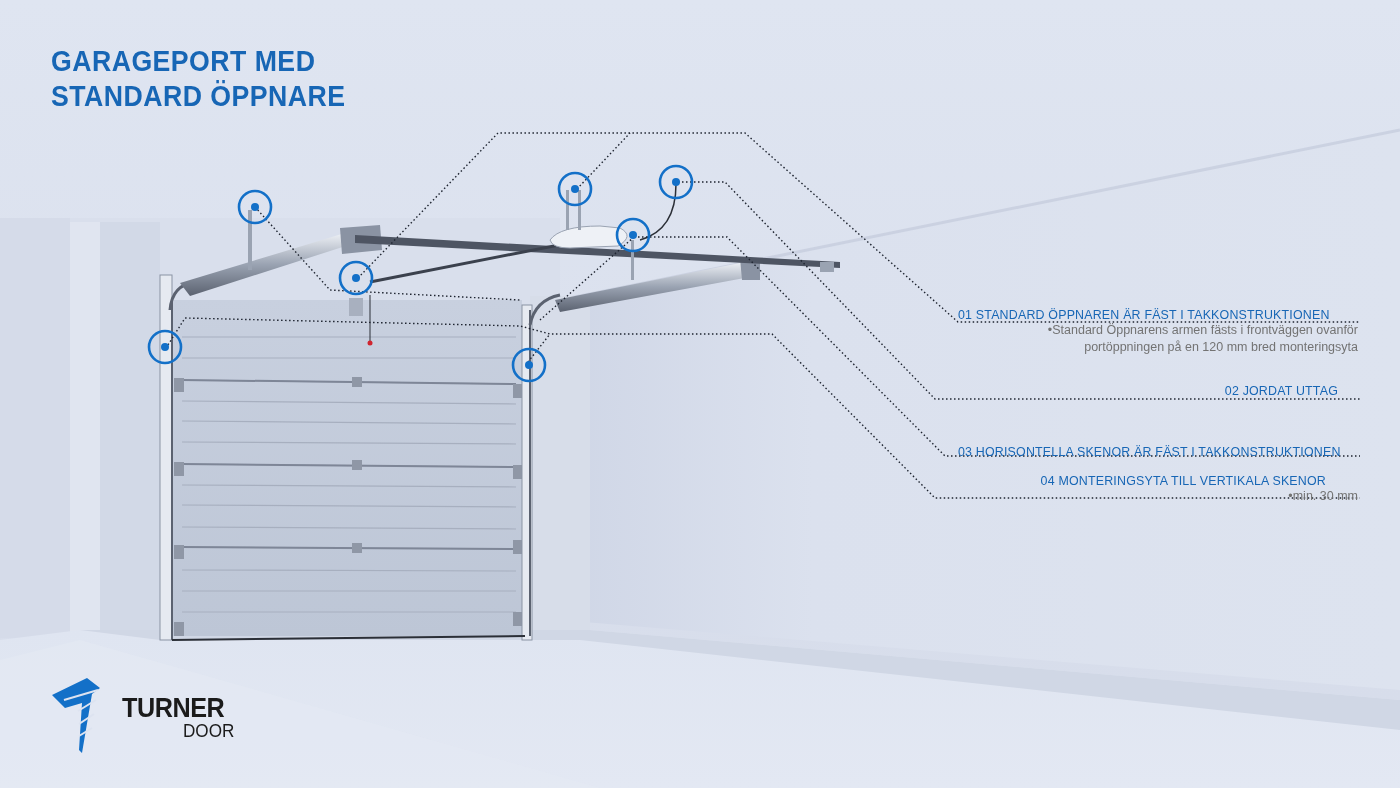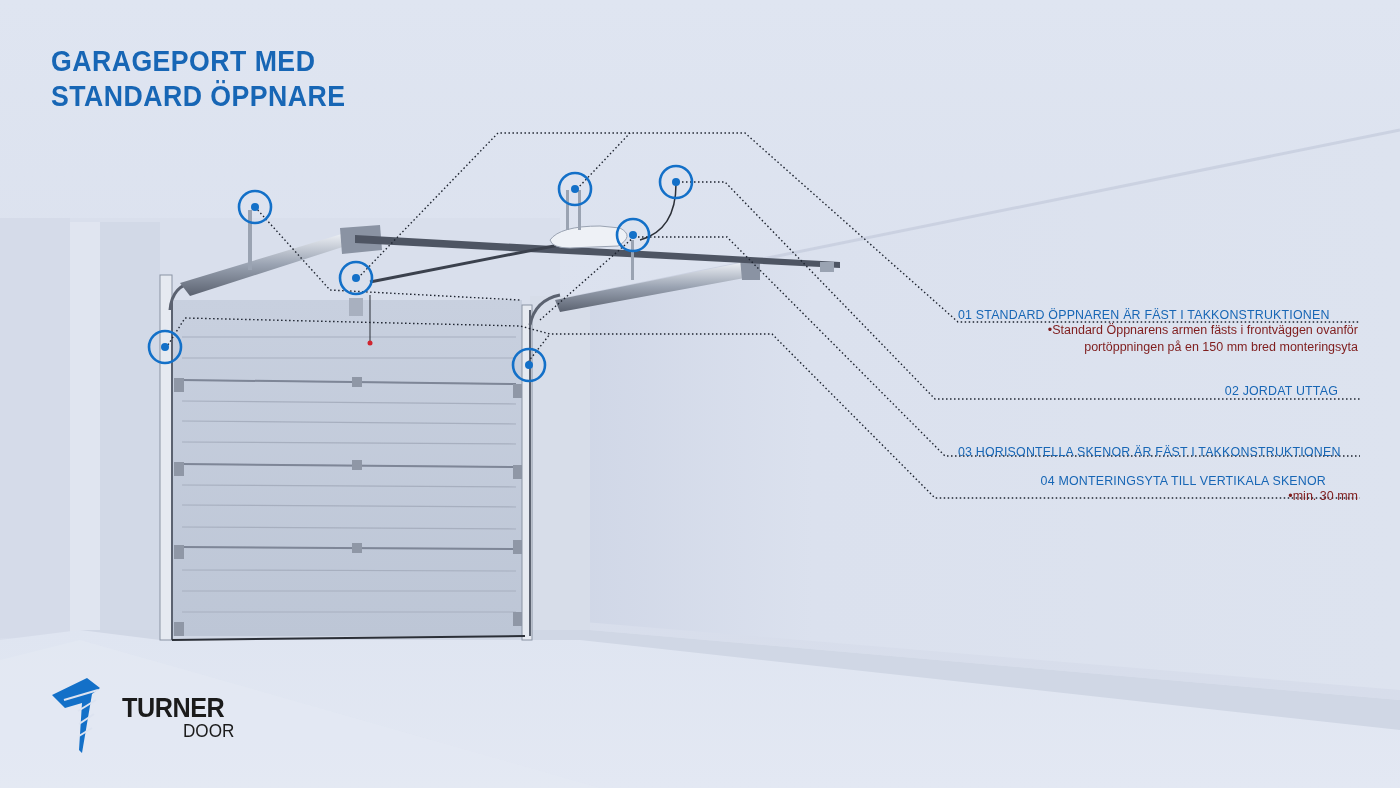--- a/index.html
+++ b/index.html
@@ -15,21 +15,21 @@
     letter-spacing:0.5px; transform:scaleX(0.92); transform-origin:left top;
   }
   .title div { white-space:nowrap; }
   .callouts { position:absolute; left:958px; top:0; width:400px; }
   .callout { position:absolute; left:0; width:400px;text-align:right; }
   .callout .head {
     color:#1766b5; font-size:13.5px; font-weight:400; white-space:nowrap;
     letter-spacing:0.2px; transform:scaleX(0.92); transform-origin:left top;
   }
   .callout .bullet {
-    color:#7f1d1d; font-size:12.5px; line-height:17px; padding-left:26px;
+    color:#737373; font-size:12.5px; line-height:17px; padding-left:26px;
     white-space:nowrap;
   }
   .callout .bullet .dot { display:inline-block; width:10px; }
   .logo { position:absolute; left:52px; top:678px; width:200px; height:75px; }
   .logo .word1 {
     position:absolute; left:70px; top:14px; font-size:28px; font-weight:700;
     color:#1b1b1b; letter-spacing:-0.5px; transform:scaleX(0.9); transform-origin:left top;
   }
   .logo .word2 {
     position:absolute; left:131px; top:42px; font-size:19px; font-weight:400;
@@ -202,21 +202,21 @@
 
 <div class="title">
   <div>GARAGEPORT MED</div>
   <div>STANDARD ÖPPNARE</div>
 </div>
 
 <div class="callouts">
   <div class="callout" style="top:307px;">
     <div class="head">01  STANDARD ÖPPNAREN ÄR FÄST I TAKKONSTRUKTIONEN</div>
     <div class="bullet"><span class="dot">•</span><span>Standard Öppnarens armen fästs i frontväggen ovanför</span></div>
-    <div class="bullet" style="padding-left:20px;"><span>portöppningen på en 150 mm bred monteringsyta</span></div>
+    <div class="bullet" style="padding-left:20px;"><span>portöppningen på en 120 mm bred monteringsyta</span></div>
   </div>
   <div class="callout" style="top:383px;margin-left:12px;">
     <div class="head">02  JORDAT UTTAG</div>
   </div>
   <div class="callout" style="top:444px;">
     <div class="head">03  HORISONTELLA SKENOR ÄR FÄST I TAKKONSTRUKTIONEN</div>
   </div>
   <div class="callout" style="top:473px;">
     <div class="head">04  MONTERINGSYTA TILL VERTIKALA SKENOR</div>
     <div class="bullet"><span class="dot">•</span><span>min. 30 mm</span></div>

